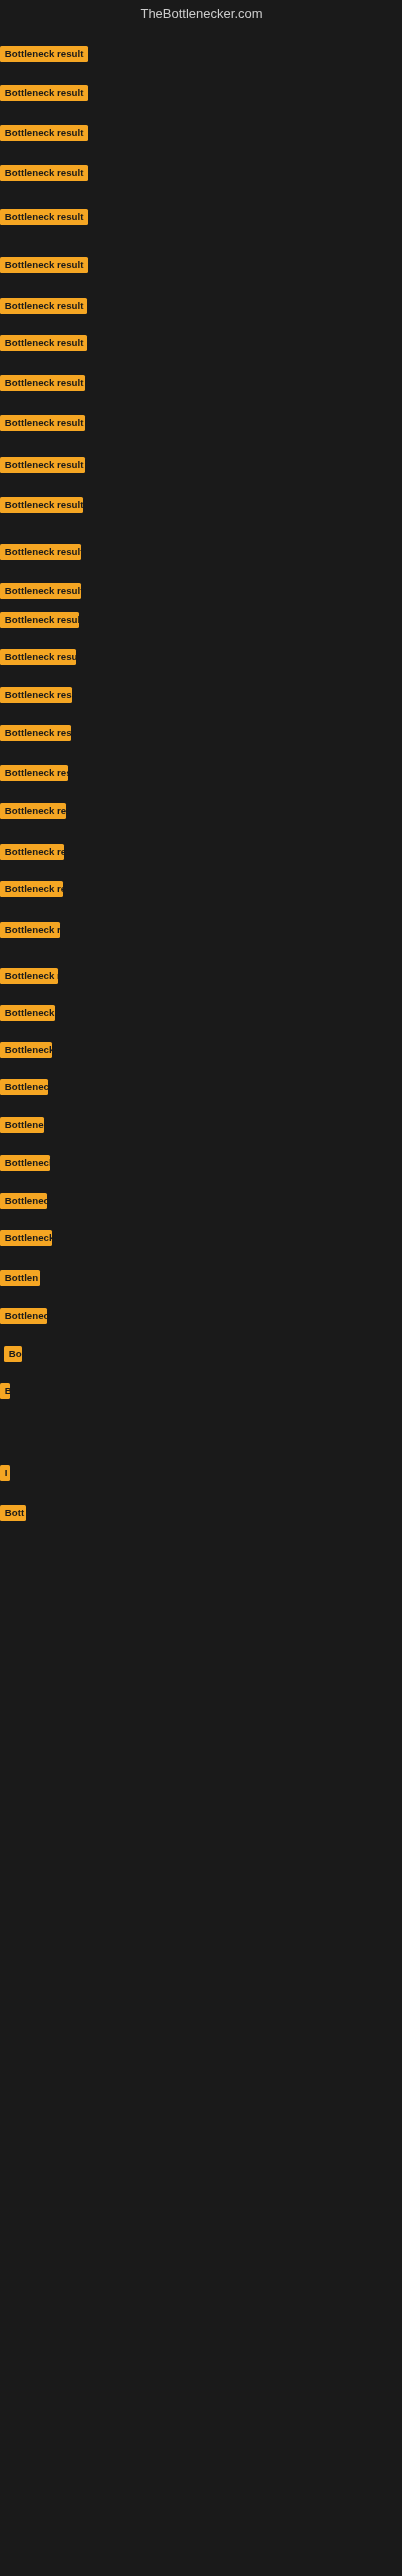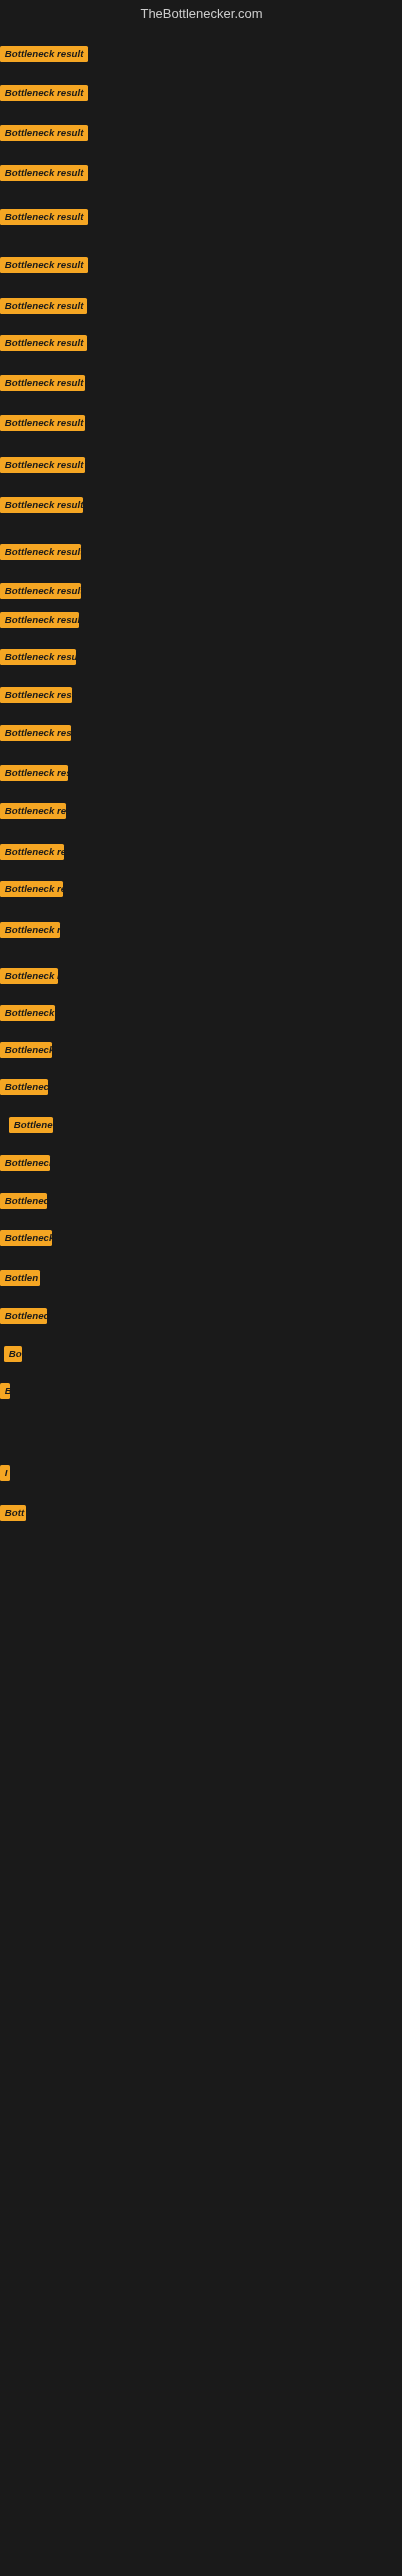--- a/index.html
+++ b/index.html
@@ -19,21 +19,20 @@
       color: #cccccc;
       font-size: 13px;
       padding: 6.4px 0 3.2px 0;
       font-weight: normal;
     }
     .bottleneck-item {
       position: absolute;
       left: 0;
       display: flex;
       align-items: center;
-      font-style: italic;
     }
     .bottleneck-badge {
       background-color: #f5a623;
       color: #1a1a1a;
       font-size: 9.7px;
       font-weight: bold;
       padding: 2.4px 4.8px;
       white-space: nowrap;
       border-radius: 1.6px;
       display: inline-block;
@@ -118,21 +117,21 @@
   </div>
 <div class="bottleneck-item" style="top: 1005px; left: 0px;">
     <span class="bottleneck-badge" style="max-width: 55px; overflow: hidden;">Bottleneck re</span>
   </div>
 <div class="bottleneck-item" style="top: 1042px; left: 0px;">
     <span class="bottleneck-badge" style="max-width: 52px; overflow: hidden;">Bottleneck result</span>
   </div>
 <div class="bottleneck-item" style="top: 1079px; left: 0px;">
     <span class="bottleneck-badge" style="max-width: 48px; overflow: hidden;">Bottleneck</span>
   </div>
-<div class="bottleneck-item" style="top: 1117px; left: 0px; margin-left: 9px;">
+<div class="bottleneck-item" style="top: 1117px; left: 0px;">
     <span class="bottleneck-badge" style="max-width: 44px; overflow: hidden;">Bottlene</span>
   </div>
 <div class="bottleneck-item" style="top: 1155px; left: 0px;">
     <span class="bottleneck-badge" style="max-width: 50px; overflow: hidden;">Bottleneck r</span>
   </div>
 <div class="bottleneck-item" style="top: 1193px; left: 0px;">
     <span class="bottleneck-badge" style="max-width: 47px; overflow: hidden;">Bottlenec</span>
   </div>
 <div class="bottleneck-item" style="top: 1230px; left: 0px;">
     <span class="bottleneck-badge" style="max-width: 52px; overflow: hidden;">Bottleneck re</span>

